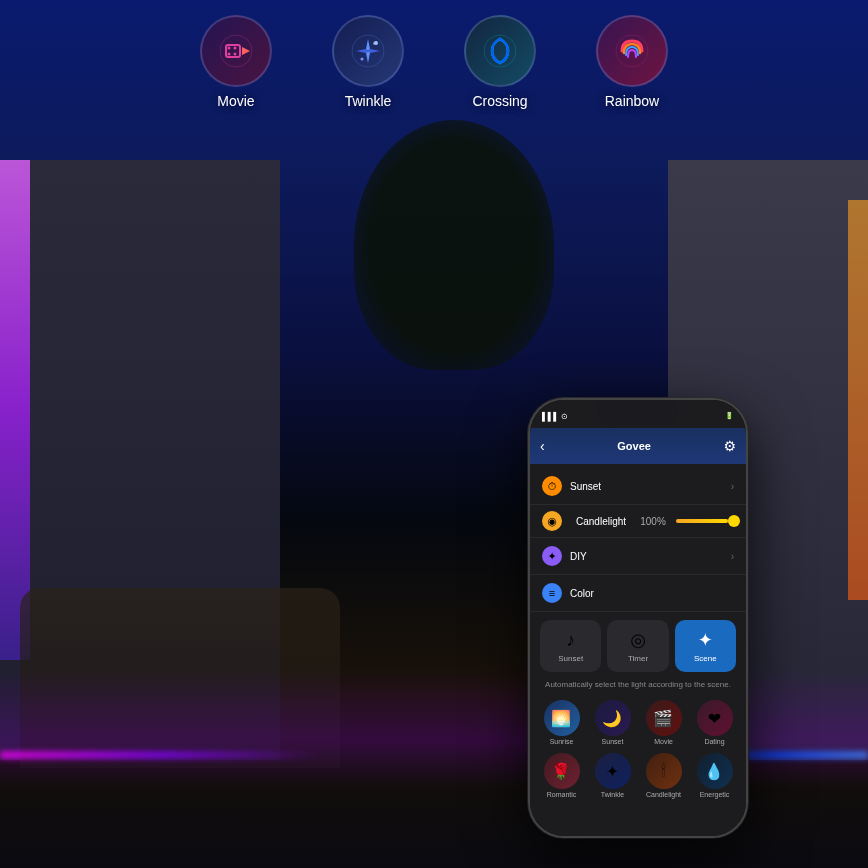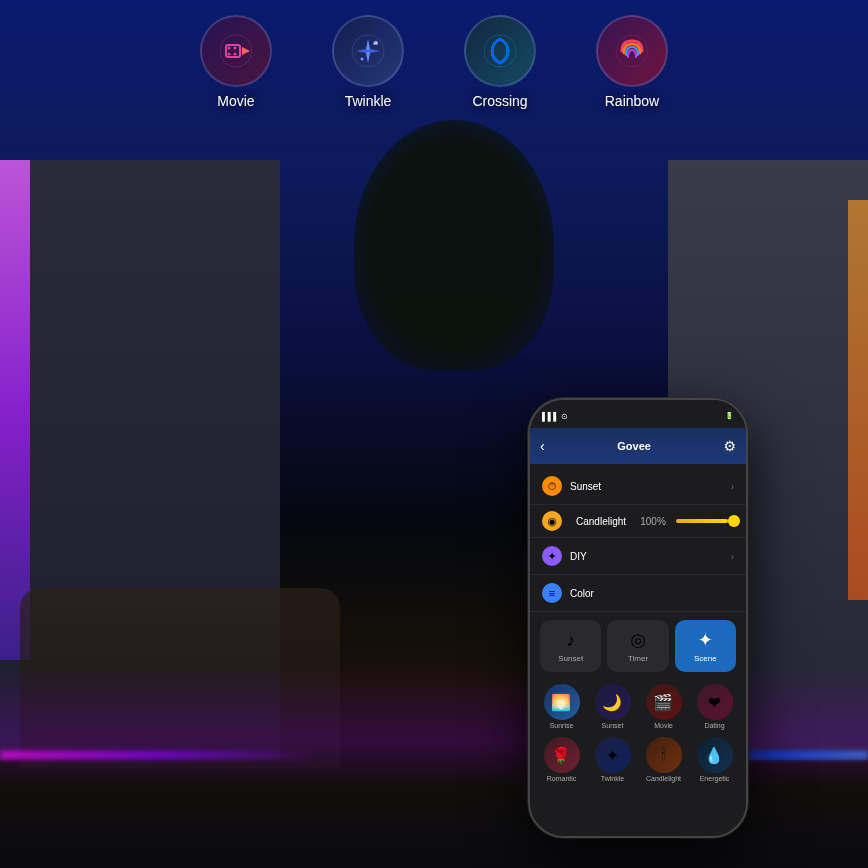--- a/index.html
+++ b/index.html
@@ -429,20 +429,21 @@
           <div class="mode-tab">
             <span class="mode-tab-icon">◎</span>
             <span class="mode-tab-label">Timer</span>
           </div>
           <div class="mode-tab active">
             <span class="mode-tab-icon" style="color:#fff;">✦</span>
             <span class="mode-tab-label">Scene</span>
           </div>
         </div>
 
+        <p class="scene-desc">Automatically select the light according to the scene.</p>
 
         <div class="scene-grid">
           <div class="scene-item">
             <div class="scene-icon-circle scene-sunrise">🌅</div>
             <span class="scene-label">Sunrise</span>
           </div>
           <div class="scene-item">
             <div class="scene-icon-circle scene-sunset">🌙</div>
             <span class="scene-label">Sunset</span>
           </div>

